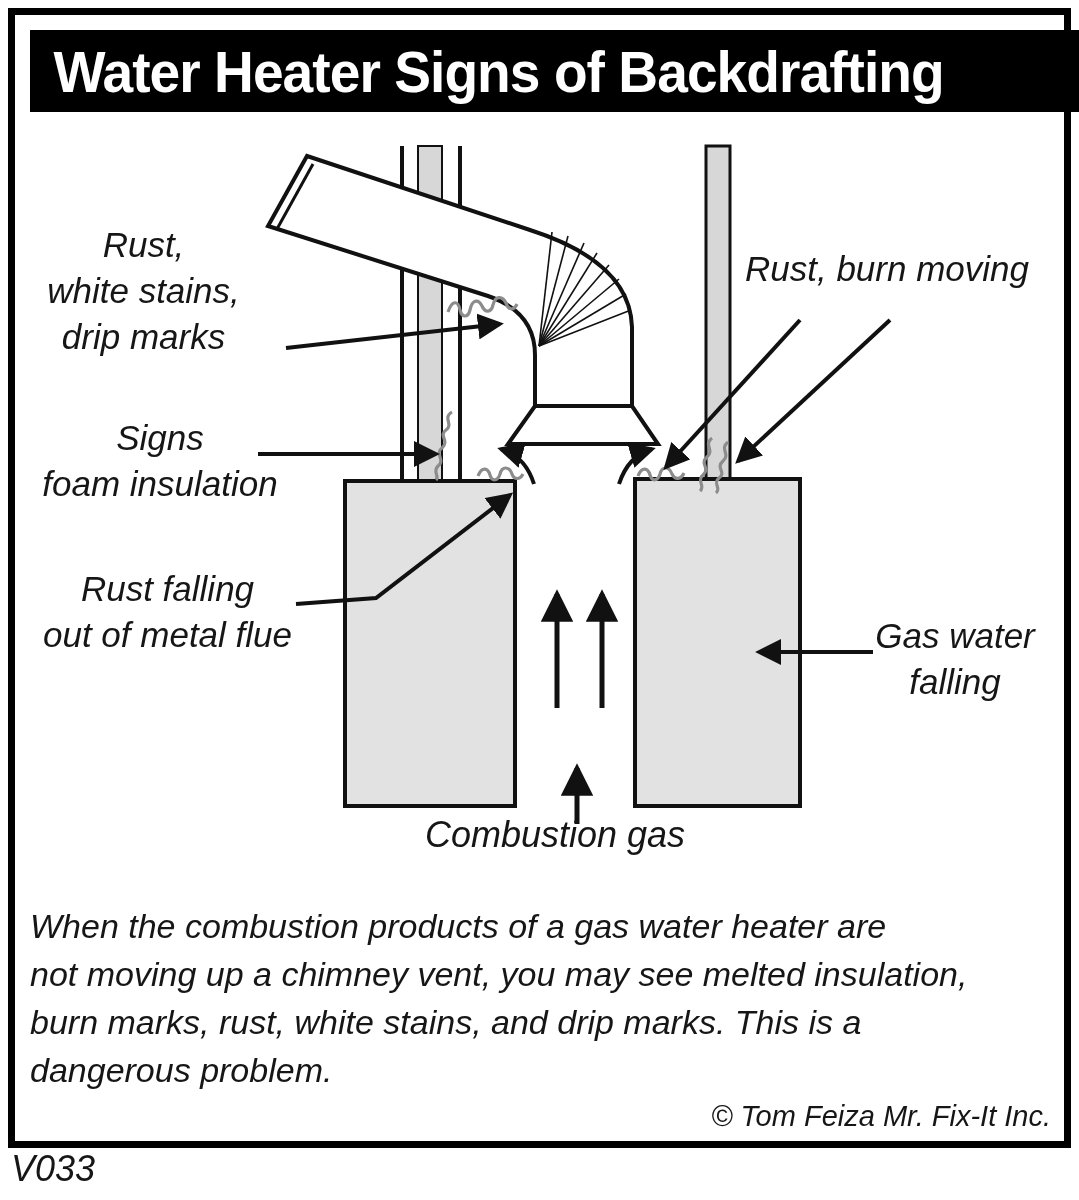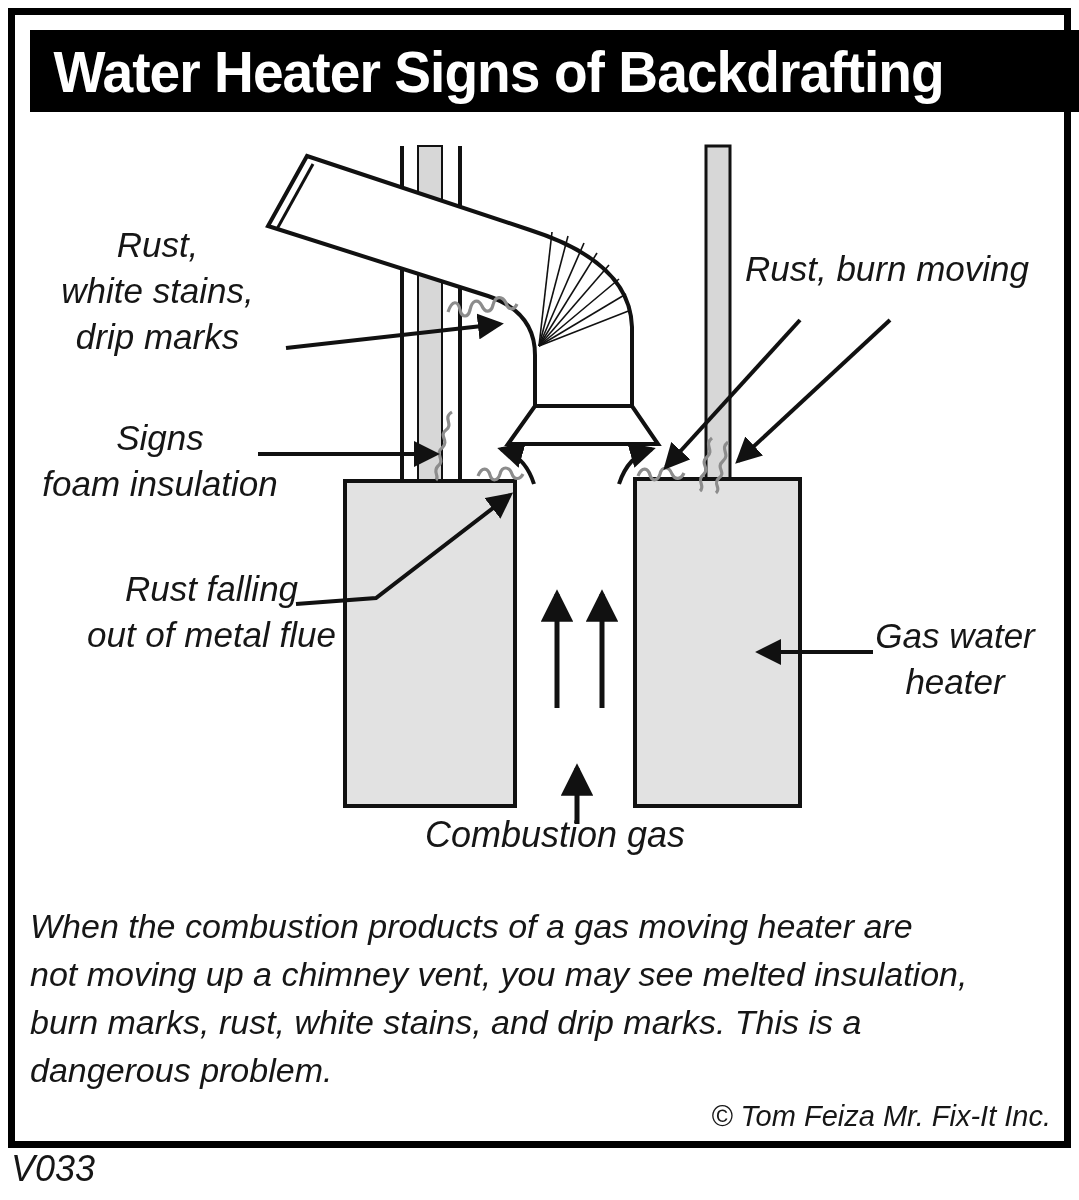--- a/index.html
+++ b/index.html
@@ -91,51 +91,51 @@
         <line x1="228" y1="342" x2="406" y2="342" marker-end="url(#ah)"></line>
         <path d="M 266 492 L 346 486 L 480 383" marker-end="url(#ah)"></path>
         <line x1="770" y1="208" x2="636" y2="355" marker-end="url(#ah)"></line>
         <line x1="860" y1="208" x2="708" y2="349" marker-end="url(#ah)"></line>
         <line x1="843" y1="540" x2="729" y2="540" marker-end="url(#ah)"></line>
       </g>
     </svg>
 
   </div>
 
-  <div class="lbl hand" style="left:35px;top:222px;width:245px;">
+  <div class="lbl hand" style="left:21px;top:222px;width:245px;">
     <div>Rust,</div>
     <div>white stains,</div>
     <div>drip marks</div>
   </div>
 
   <div class="lbl hand" style="left:15px;top:415px;width:290px;">
     <div>Signs</div>
     <div>foam insulation</div>
   </div>
 
-  <div class="lbl hand" style="left:15px;top:566px;width:305px;margin-left:44px;">
+  <div class="lbl hand" style="left:15px;top:566px;width:305px;">
     <div>Rust falling</div>
     <div>out of metal flue</div>
   </div>
 
   <div class="lbl hand" style="left:722px;top:246px;width:330px;">
     <div>Rust, burn moving</div>
   </div>
 
   <div class="lbl hand" style="left:850px;top:613px;width:210px;">
     <div>Gas water</div>
-    <div>heater</div>
+    <div>falling</div>
   </div>
 
   <div class="lbl hand" style="left:405px;top:812px;width:300px;font-size:36px;">
     <div>Combustion gas</div>
   </div>
 
   <div class="caption hand">
-    <div>When the combustion products of a gas moving heater are</div>
+    <div>When the combustion products of a gas water heater are</div>
     <div>not moving up a chimney vent, you may see melted insulation,</div>
     <div>burn marks, rust, white stains, and drip marks.  This is a</div>
     <div>dangerous problem.</div>
   </div>
 
   <div class="credit hand">© Tom Feiza Mr. Fix-It Inc.</div>
 
   <div class="code hand">V033</div>
 
 </div>

